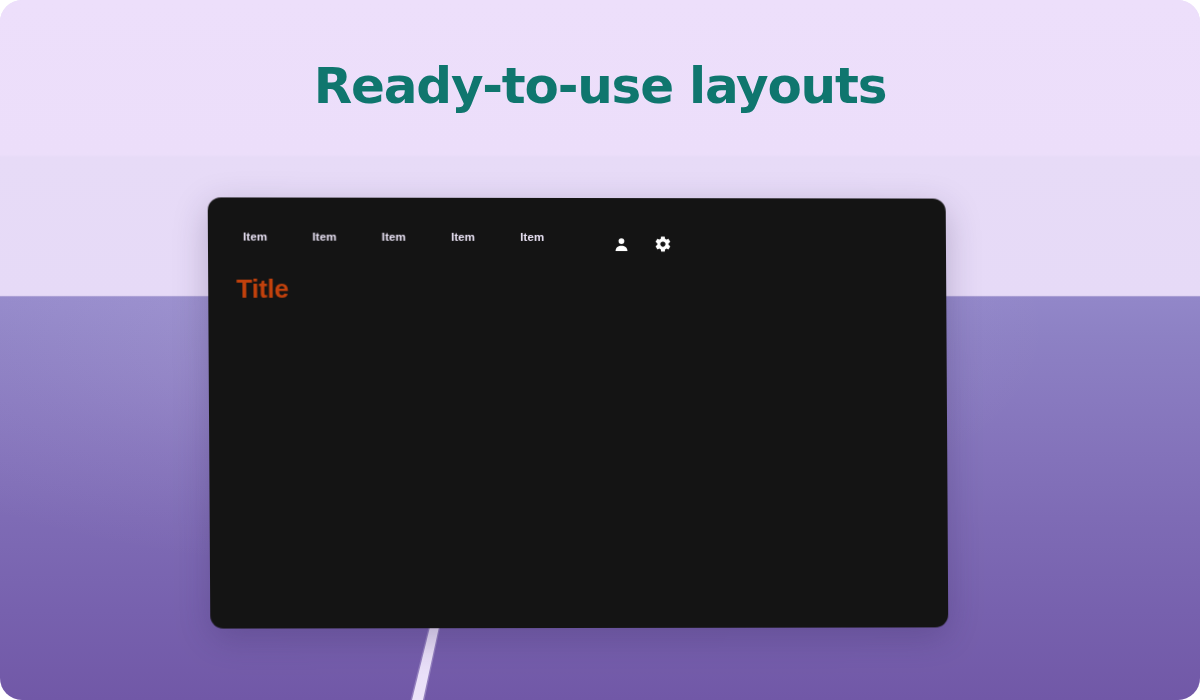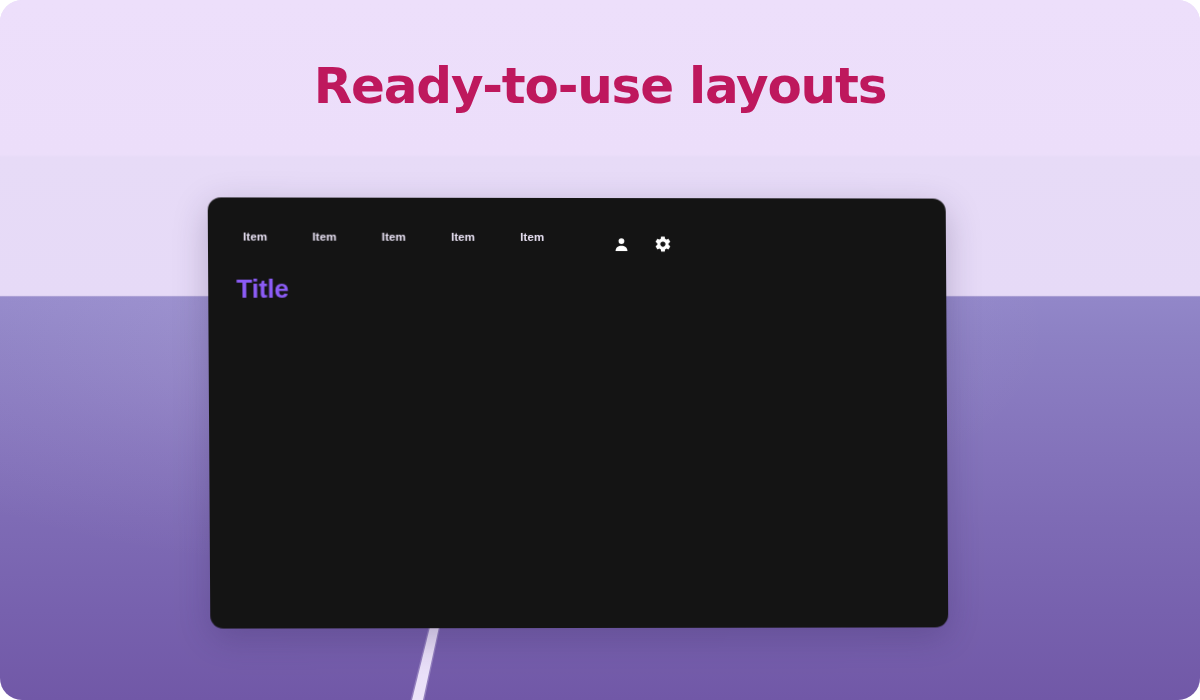--- a/index.html
+++ b/index.html
@@ -131,35 +131,35 @@
     align-items: center;
     justify-content: center;
   }
   .nav-icon svg { display: block; }
 
   
   .panel-title {
     position: absolute;
     left: 28px;
     top: 78px;
-    color: #8b5cf6;
+    color: #c2410c;
     font-size: 26px;
     font-weight: bold;
     letter-spacing: -0.2px;
     line-height: 1;
   }
 
   
   .headline {
     position: absolute;
     left: 0;
     top: 59px;
     width: 1200px;
     text-align: center;
-    color: #be185d;
+    color: #0f766e;
     font-size: 50px;
     font-weight: bold;
     letter-spacing: -1.2px;
     line-height: 1.1;
     font-family: "DejaVu Sans", sans-serif;
     white-space: nowrap;
   }
 </style>
 </head>
 <body>

